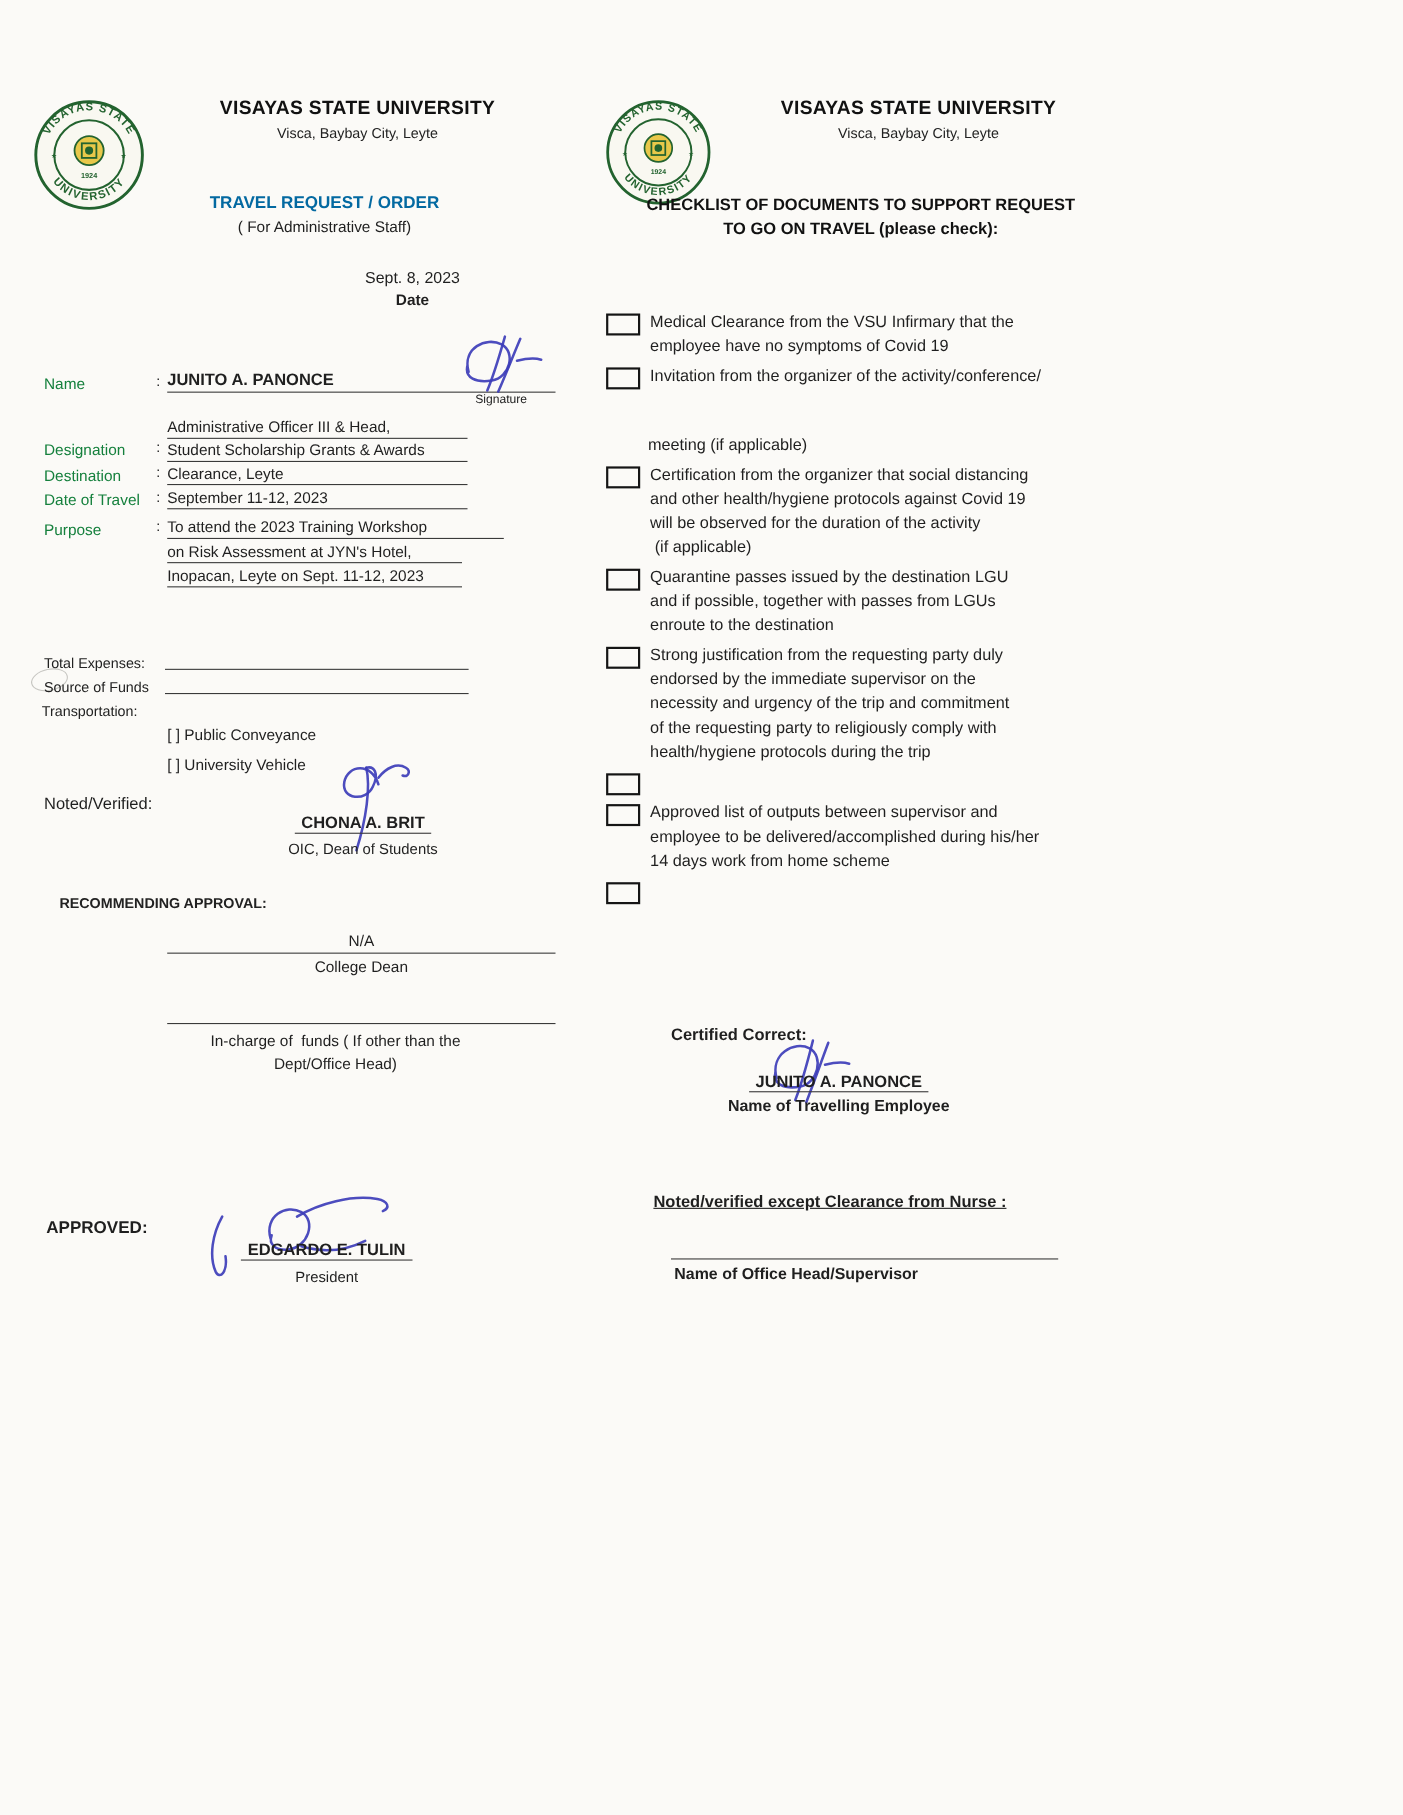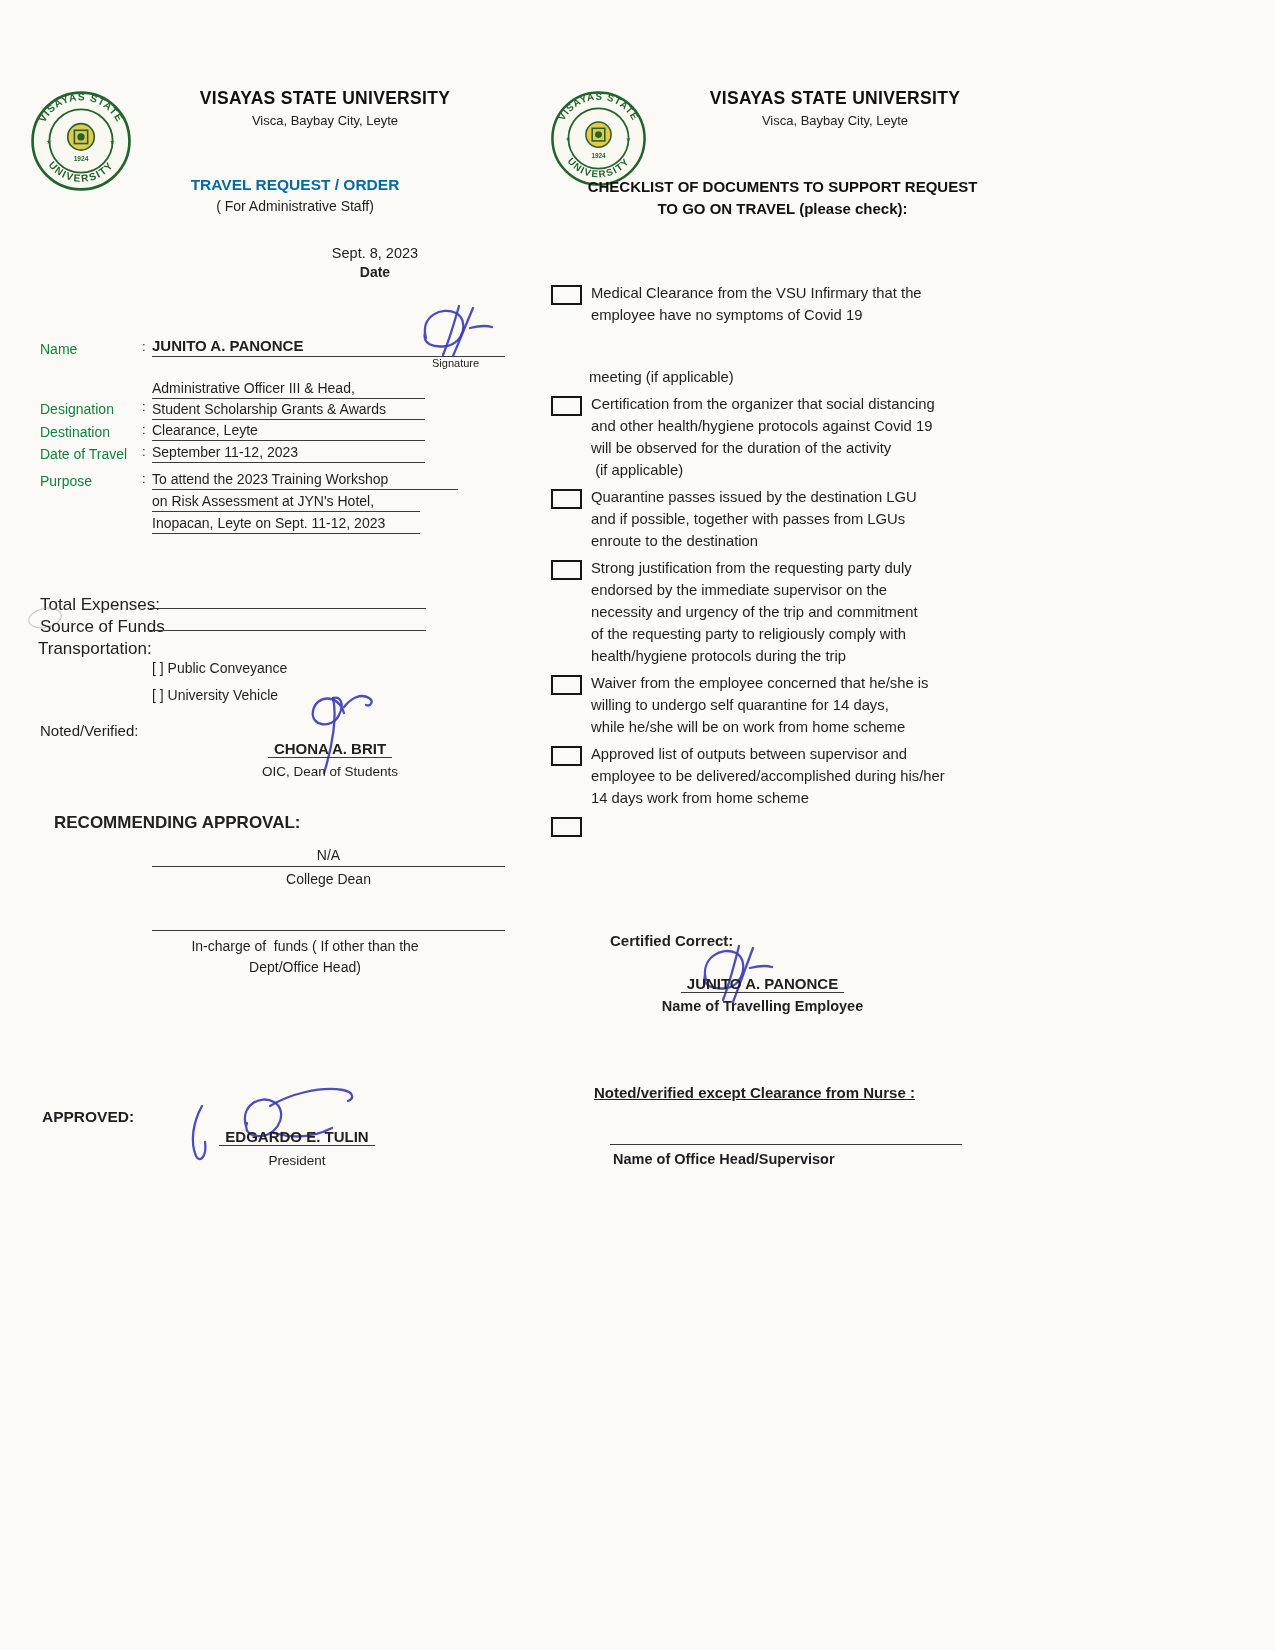--- a/index.html
+++ b/index.html
@@ -13,21 +13,21 @@
     margin:0 auto;
   }
   .abs{position:absolute;}
   .center{text-align:center;}
   .bold{font-weight:bold;}
   .univ-name{font-size:17.5px;font-weight:bold;letter-spacing:.3px;color:#111;}
   .univ-addr{font-size:13px;margin-top:4px;color:#222;}
   .form-title{font-size:15.5px;font-weight:bold;color:#0369a1;}
   .form-sub{font-size:14px;margin-top:4px;}
   .lbl{font-size:14px;color:#15803d;}
-  .lbl2{font-size:17px;color:#222;}
+  .lbl2{font-size:13px;color:#222;}
   .colon{font-size:13px;color:#222;}
   .val{font-size:14px;line-height:20px;white-space:pre-wrap;}
   .val15{font-size:15px;line-height:21px;}
   .underl{border-bottom:1.5px solid #3a3a3a;}
   .blankline{border-bottom:1.5px solid #3a3a3a;}
   .sig-caption{font-size:11px;color:#222;}
   .chk-title{font-size:15px;font-weight:bold;color:#111;line-height:22px;}
   .chk-item{display:flex;align-items:flex-start;margin-bottom:5px;}
   .chk-box{width:27px;height:16px;border:2px solid #151515;margin:3px 9px 0 0;flex:0 0 auto;background:#fbfaf7;}
   .chk-text{font-size:14.8px;line-height:22px;white-space:pre-wrap;}
@@ -187,20 +187,24 @@
   </div>
 
   <div class="abs" style="left:551px;top:282px;width:470px;">
 
     <div class="chk-item">
       <span class="chk-box"></span>
       <div class="chk-text">Medical Clearance from the VSU Infirmary that the
 employee have no symptoms of Covid 19</div>
     </div>
 
+    <div class="chk-item" style="margin-bottom:0;">
+      <span class="chk-box"></span>
+      <div class="chk-text">Invitation from the organizer of the activity/conference/</div>
+    </div>
     <div class="chk-cont">meeting (if applicable)</div>
 
     <div class="chk-item">
       <span class="chk-box"></span>
       <div class="chk-text">Certification from the organizer that social distancing
 and other health/hygiene protocols against Covid 19
 will be observed for the duration of the activity
  (if applicable)</div>
     </div>
 
@@ -215,23 +219,20 @@
       <span class="chk-box"></span>
       <div class="chk-text">Strong justification from the requesting party duly
 endorsed by the immediate supervisor on the
 necessity and urgency of the trip and commitment
 of the requesting party to religiously comply with
 health/hygiene protocols during the trip</div>
     </div>
 
     <div class="chk-item">
       <span class="chk-box"></span>
-      <div class="chk-text">Waiver from the employee concerned that he/she is
-willing to undergo self quarantine for 14 days,
-while he/she will be on work from home scheme</div>
     </div>
 
     <div class="chk-item">
       <span class="chk-box"></span>
       <div class="chk-text">Approved list of outputs between supervisor and
 employee to be delivered/accomplished during his/her
 14 days work from home scheme</div>
     </div>
 
     <div class="chk-item">

